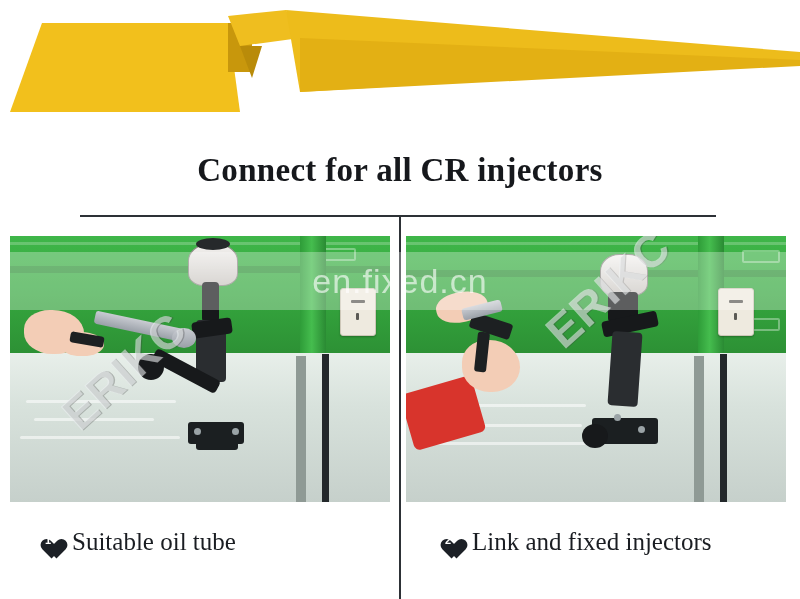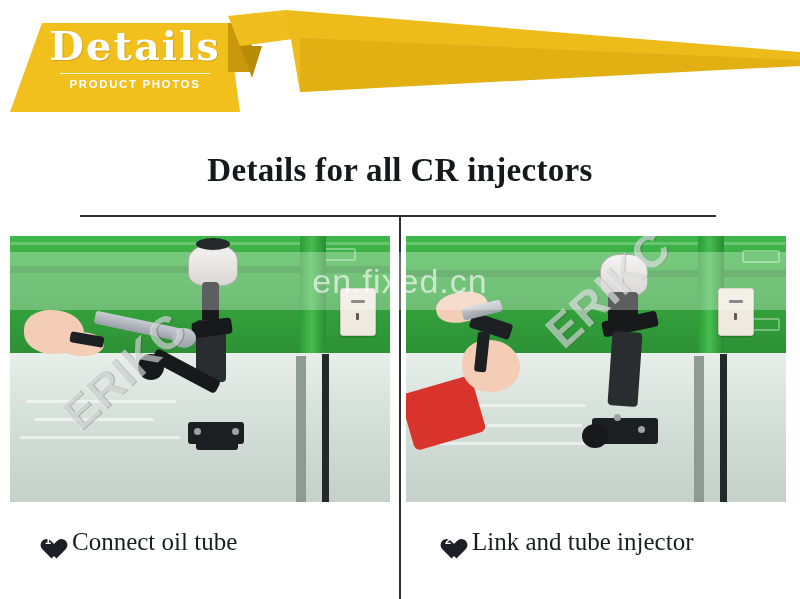--- a/index.html
+++ b/index.html
@@ -320,28 +320,23 @@
 
     <polygon points="228,16 286,10 300,38 240,46" fill="#EFBE1F"></polygon>
 
     <polygon points="286,10 800,52 800,62 300,92" fill="#EDBC1B"></polygon>
 
     <polygon points="300,38 800,60 800,66 300,92" fill="#E3B014"></polygon>
 
     <polygon points="240,46 262,46 252,78" fill="#B98B09"></polygon>
   </svg>
 
-  <div id="banner-text-wrap">
-    <div id="banner-title">Details</div>
-    <div id="banner-rule"></div>
-    <div id="banner-sub">PRODUCT PHOTOS</div>
-  </div>
 </div>
 
-<div id="headline">Details for all CR injectors</div>
+<div id="headline">Connect for all CR injectors</div>
 
 <div id="h-rule"></div>
 <div id="v-divider"></div>
 
 <div class="photo" id="photo-left">
   <div class="scene">
     <div class="machine"></div>
     <div class="machine-seam" style="top:6px;"></div>
     <div class="machine-band" style="top:30px;"></div>
     <div class="machine-slot" style="left:302px; top:12px; width:40px;"></div>
@@ -412,21 +407,21 @@
   <div class="wm-erikc" id="wm-erikc-right-inner" style="left:128px; top:26px;">ERIKC</div>
 </div>
 
 <div id="wm-band"></div>
 <div id="wm-china">en.fixed.cn</div>
 
 <div class="caption" id="caption-left">
   <span class="heart">
     <span class="heart-num">1</span>
   </span>
-  <span>Connect oil tube</span>
+  <span>Suitable oil tube</span>
 </div>
 
 <div class="caption" id="caption-right">
   <span class="heart">
     <span class="heart-num">2</span>
   </span>
-  <span>Link and tube injector</span>
+  <span>Link and fixed injectors</span>
 </div>
 
 </body></html>

